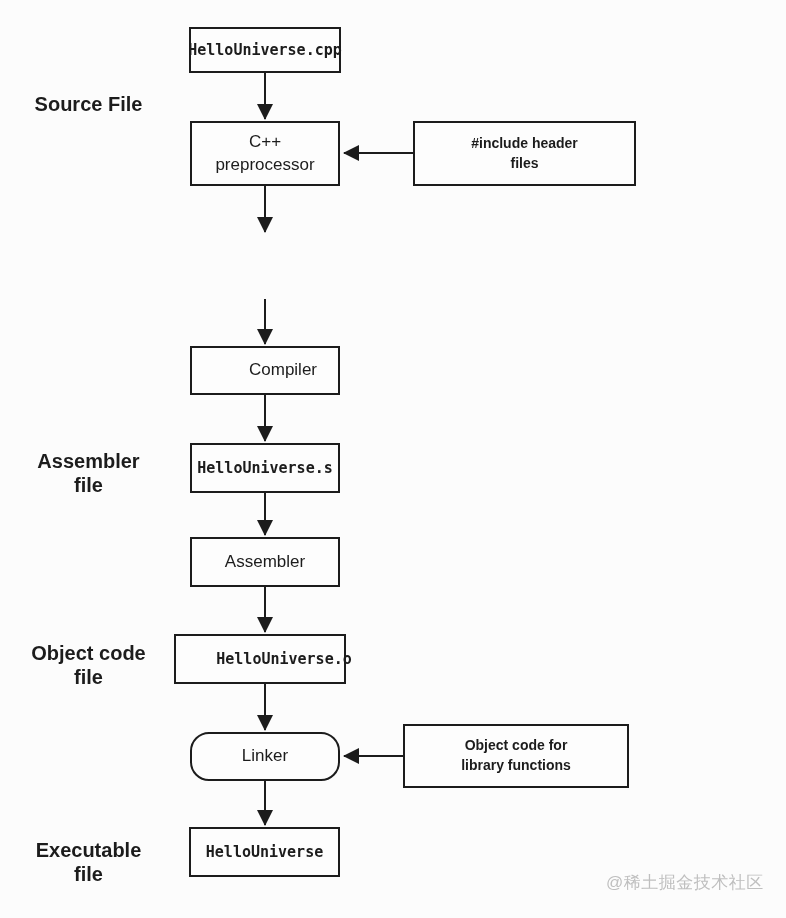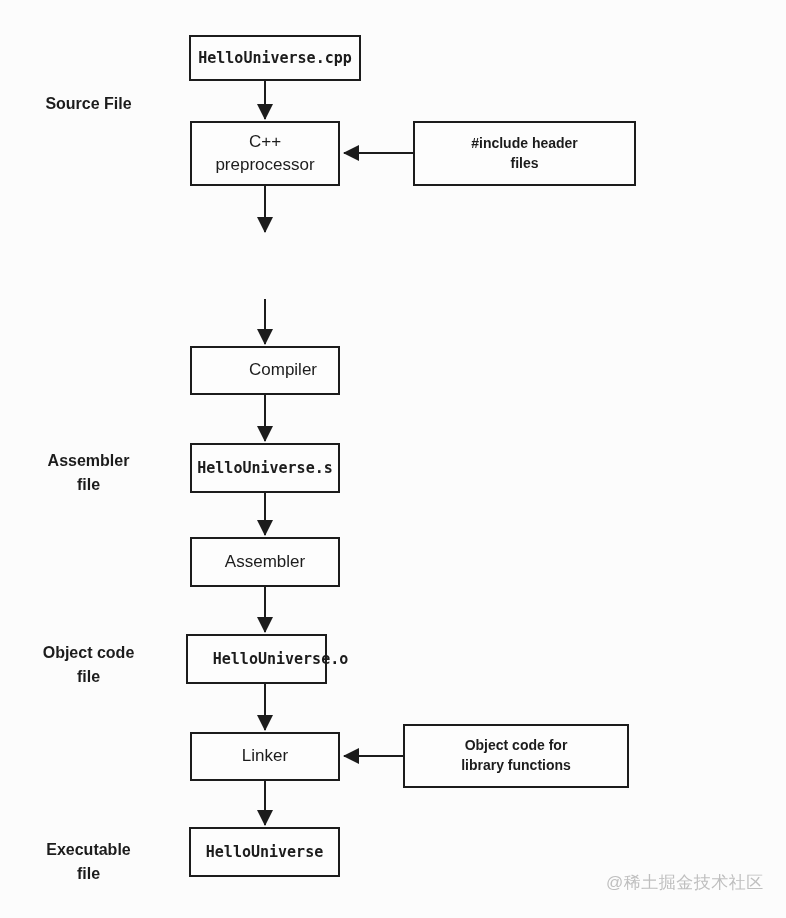--- a/index.html
+++ b/index.html
@@ -31,40 +31,40 @@
     font-weight: bold;
     font-size: 15px;
     letter-spacing: 0px;
   }
   .node.proc { font-size: 17px; }
   .node.callout { font-weight: bold; font-size: 14px; line-height: 1.4; }
 
   .side-label {
     position: absolute;
     font-weight: bold;
-    font-size: 16px;
+    font-size: 20px;
     line-height: 24px;
     text-align: center;
     white-space: pre-line;
     width: 165px;
   }
   #lbl-source      { left: 6px;  top: 92px; }
   #lbl-assembler   { left: 6px;  top: 449px; }
   #lbl-objectcode  { left: 6px;  top: 641px; }
   #lbl-executable  { left: 6px;  top: 838px; }
 
-  #node-cpp          { left: 189px; top: 35px;  width: 172px; height: 46px; }
+  #node-cpp          { left: 189px; top: 27px;  width: 152px; height: 46px; }
   #node-preprocessor { left: 190px; top: 121px; width: 150px; height: 65px; }
   #node-include      { left: 413px; top: 121px; width: 223px; height: 65px; }
   #node-temp         { left: 157px; top: 234px; width: 226px; height: 65px; }
   #node-compiler     { left: 190px; top: 346px; width: 150px; height: 49px; padding-left: 36px; }
   #node-asmfile      { left: 190px; top: 443px; width: 150px; height: 50px; text-align: center; }
   #node-assembler    { left: 190px; top: 537px; width: 150px; height: 50px; }
-  #node-objfile      { left: 186px; top: 634px; width: 141px; height: 50px; padding-left: 48px; }
-  #node-linker       { left: 190px; top: 732px; width: 150px; height: 49px; }
+  #node-objfile      { left: 174px; top: 634px; width: 172px; height: 50px; padding-left: 48px; }
+  #node-linker       { left: 190px; top: 732px; width: 150px; height: 49px; border-radius: 19px; }
   #node-libobj       { left: 403px; top: 724px; width: 226px; height: 64px; }
   #node-exe          { left: 189px; top: 827px; width: 151px; height: 50px; }
 
   .watermark {
     position: absolute;
     left: 606px; top: 871px;
     width: 170px;
     font-size: 17px;
     color: #bfbfbf;
     letter-spacing: 0.5px;

